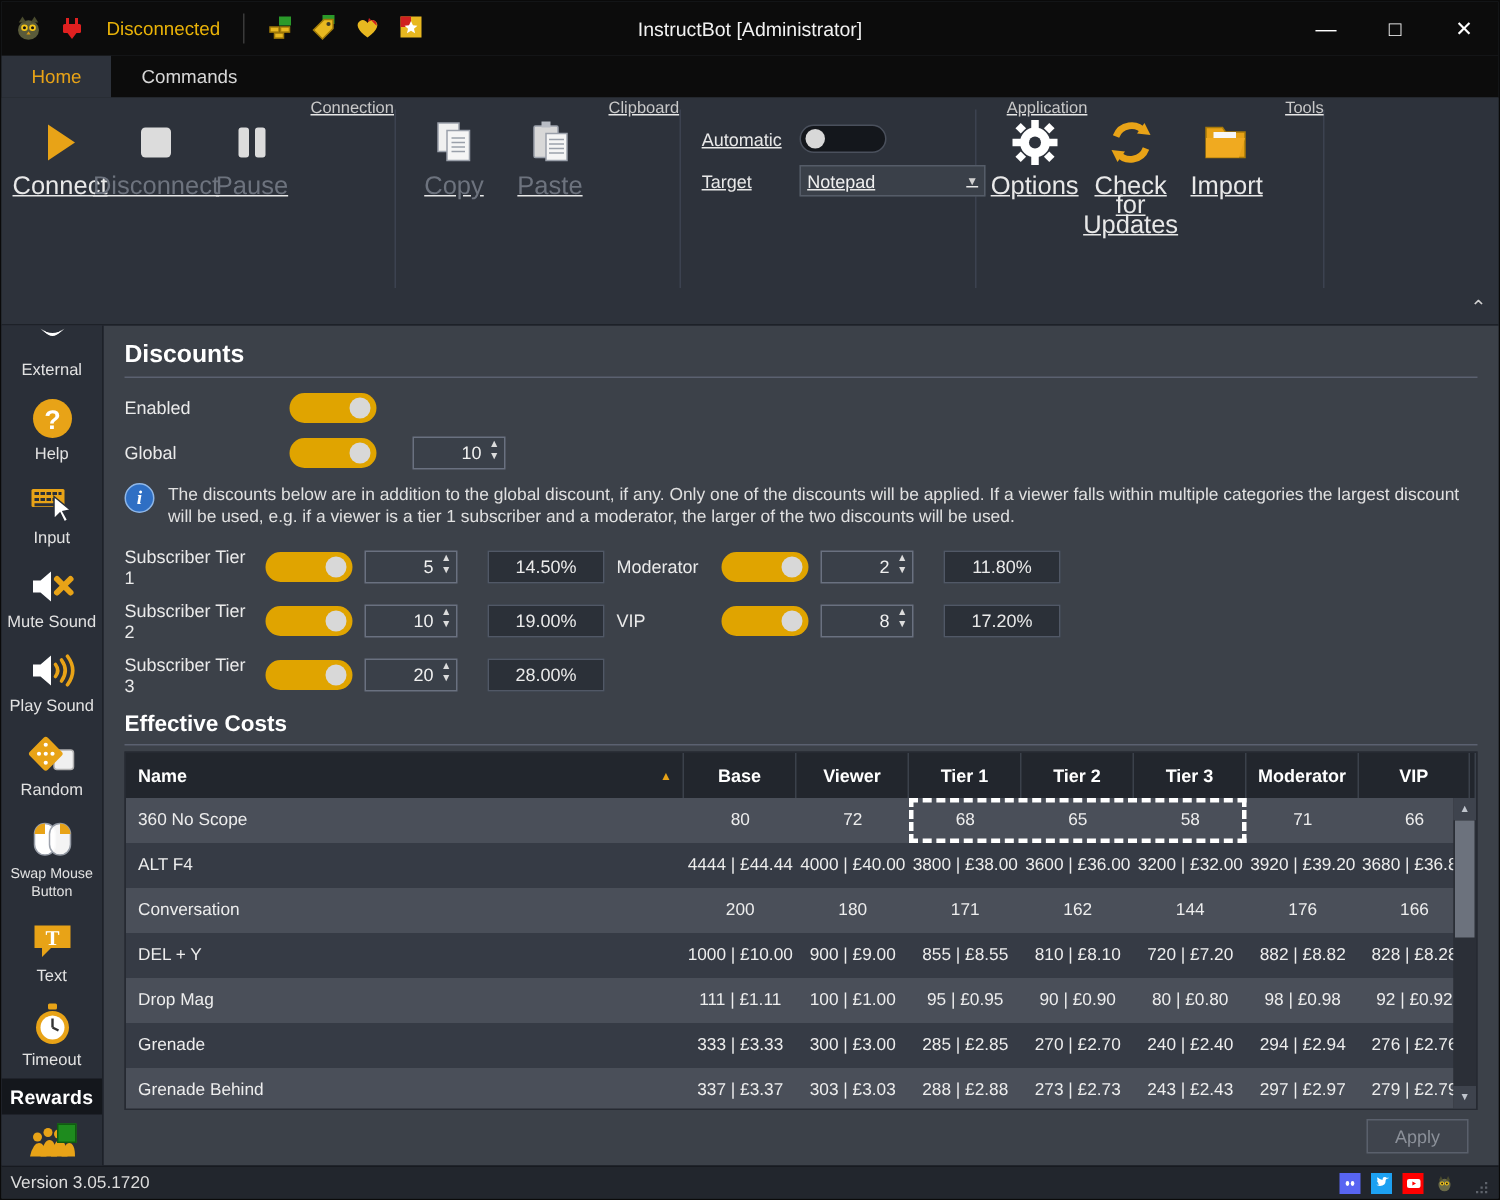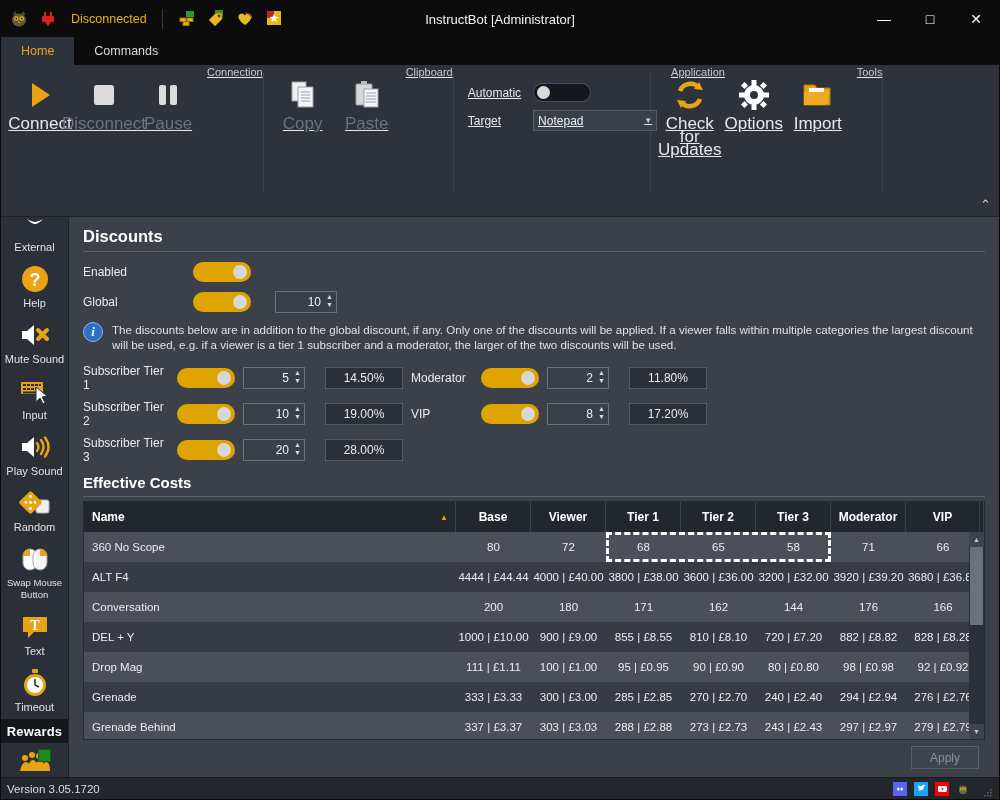--- a/index.html
+++ b/index.html
@@ -319,50 +319,50 @@
       </div>
       <div class="rgroup-label">Application</div>
     </div>
     <div class="rsep"></div>
 
     <div class="rgroup">
       <div class="rgroup-body">
         <div class="bigbtn">
           <span class="ico">
             <svg width="34" height="34" viewBox="0 0 34 34">
-              <path d="M26 10 A11 11 0 0 0 7 13" stroke="#e8a317" stroke-width="4.5" fill="none"></path>
-              <path d="M8 24 A11 11 0 0 0 27 21" stroke="#e8a317" stroke-width="4.5" fill="none"></path>
-              <path d="M26 4 L30 12 L21 11 Z" fill="#e8a317"></path>
-              <path d="M8 30 L4 22 L13 23 Z" fill="#e8a317"></path>
-            </svg>
-          </span>
-          <span class="lbl">Check for Updates</span>
-        </div>
-        <div class="bigbtn">
-          <span class="ico">
-            <svg width="34" height="34" viewBox="0 0 34 34">
               <g fill="#ffffff">
                 <circle cx="17" cy="17" r="10"></circle>
                 <rect x="14.5" y="2" width="5" height="6"></rect>
                   <rect x="14.5" y="26" width="5" height="6"></rect>
                 <rect x="2" y="14.5" width="6" height="5"></rect>
                   <rect x="26" y="14.5" width="6" height="5"></rect>
                 <rect x="5" y="5" width="5" height="5" transform="rotate(45 7.5 7.5)"></rect>
                 <rect x="24" y="24" width="5" height="5" transform="rotate(45 26.5 26.5)"></rect>
                 <rect x="24" y="5" width="5" height="5" transform="rotate(45 26.5 7.5)"></rect>
                 <rect x="5" y="24" width="5" height="5" transform="rotate(45 7.5 26.5)"></rect>
               </g>
               <circle cx="17" cy="17" r="4" fill="#2d323b"></circle>
             </svg>
           </span>
           <span class="lbl">Options</span>
         </div>
         <div class="bigbtn">
           <span class="ico">
             <svg width="34" height="34" viewBox="0 0 34 34">
+              <path d="M26 10 A11 11 0 0 0 7 13" stroke="#e8a317" stroke-width="4.5" fill="none"></path>
+              <path d="M8 24 A11 11 0 0 0 27 21" stroke="#e8a317" stroke-width="4.5" fill="none"></path>
+              <path d="M26 4 L30 12 L21 11 Z" fill="#e8a317"></path>
+              <path d="M8 30 L4 22 L13 23 Z" fill="#e8a317"></path>
+            </svg>
+          </span>
+          <span class="lbl">Check for Updates</span>
+        </div>
+        <div class="bigbtn">
+          <span class="ico">
+            <svg width="34" height="34" viewBox="0 0 34 34">
               <path d="M3 7 h11 l2 3 h13 v17 H3 Z" fill="#e8a317" stroke="#a87a08"></path>
               <rect x="8" y="10" width="15" height="7" fill="#f7f7f7"></rect>
               <path d="M3 14 h26 l-4 13 H3 Z" fill="#f0aa20"></path>
             </svg>
           </span>
           <span class="lbl">Import</span>
         </div>
       </div>
       <div class="rgroup-label">Tools</div>
     </div>
@@ -387,33 +387,20 @@
       </div>
 
       <div class="sb-item">
         <span class="sb-glyph">
           <svg width="30" height="30" viewBox="0 0 30 30">
             <circle cx="15" cy="15" r="13" fill="#e8a317"></circle>
             <text x="15" y="22" font-size="18" font-weight="bold" fill="#ffffff" text-anchor="middle" font-family="Liberation Sans, sans-serif">?</text>
           </svg>
         </span>
         <span class="sb-lbl">Help</span>
-      </div>
-
-      <div class="sb-item">
-        <span class="sb-glyph">
-          <svg width="32" height="26" viewBox="0 0 32 26">
-            <path d="M3 9 h5 l7 -6 v20 l-7 -6 h-5 z" fill="#ffffff"></path>
-            <g stroke="#e8a317" stroke-width="4" stroke-linecap="round">
-              <line x1="19" y1="8" x2="28" y2="17"></line>
-                <line x1="28" y1="8" x2="19" y2="17"></line>
-            </g>
-          </svg>
-        </span>
-        <span class="sb-lbl">Mute Sound</span>
       </div>
 
       <div class="sb-item">
         <span class="sb-glyph">
           <svg width="32" height="28" viewBox="0 0 32 28">
             <rect x="2" y="5" width="22" height="12" rx="1" fill="#e8a317"></rect>
             <g fill="#2a2f38">
               <rect x="4" y="7" width="3" height="2"></rect>
                 <rect x="8" y="7" width="3" height="2"></rect>
               <rect x="12" y="7" width="3" height="2"></rect>
@@ -428,20 +415,33 @@
             <path d="M17 10 L17 25 L21 21 L24 27 L26 25.5 L23 20 L28 19 Z" fill="#ffffff" stroke="#2a2f38" stroke-width="1"></path>
           </svg>
         </span>
         <span class="sb-lbl">Input</span>
       </div>
 
       <div class="sb-item">
         <span class="sb-glyph">
           <svg width="32" height="26" viewBox="0 0 32 26">
             <path d="M3 9 h5 l7 -6 v20 l-7 -6 h-5 z" fill="#ffffff"></path>
+            <g stroke="#e8a317" stroke-width="4" stroke-linecap="round">
+              <line x1="19" y1="8" x2="28" y2="17"></line>
+                <line x1="28" y1="8" x2="19" y2="17"></line>
+            </g>
+          </svg>
+        </span>
+        <span class="sb-lbl">Mute Sound</span>
+      </div>
+
+      <div class="sb-item">
+        <span class="sb-glyph">
+          <svg width="32" height="26" viewBox="0 0 32 26">
+            <path d="M3 9 h5 l7 -6 v20 l-7 -6 h-5 z" fill="#ffffff"></path>
             <g stroke="#e8a317" stroke-width="2.4" fill="none" stroke-linecap="round">
               <path d="M18 9 q3 4 0 8"></path>
                 <path d="M22 6 q5 7 0 14"></path>
                 <path d="M26 3.5 q7 9.5 0 19"></path>
             </g>
           </svg>
         </span>
         <span class="sb-lbl">Play Sound</span>
       </div>
 

